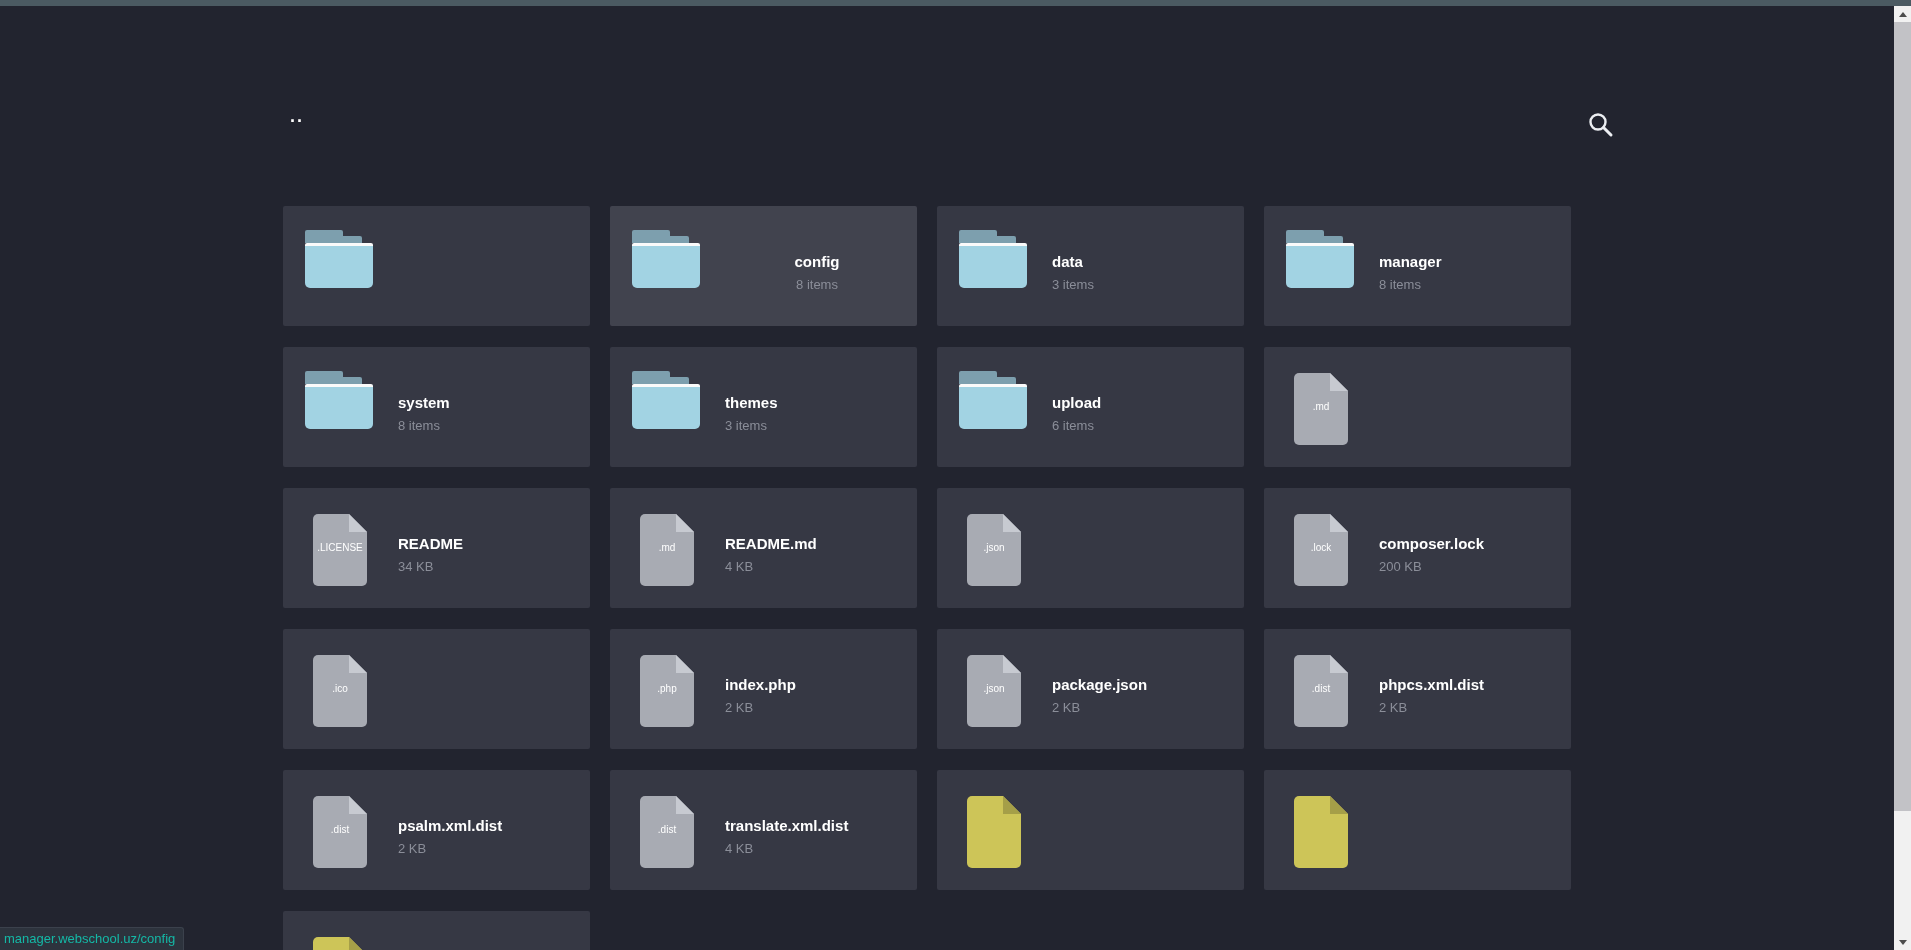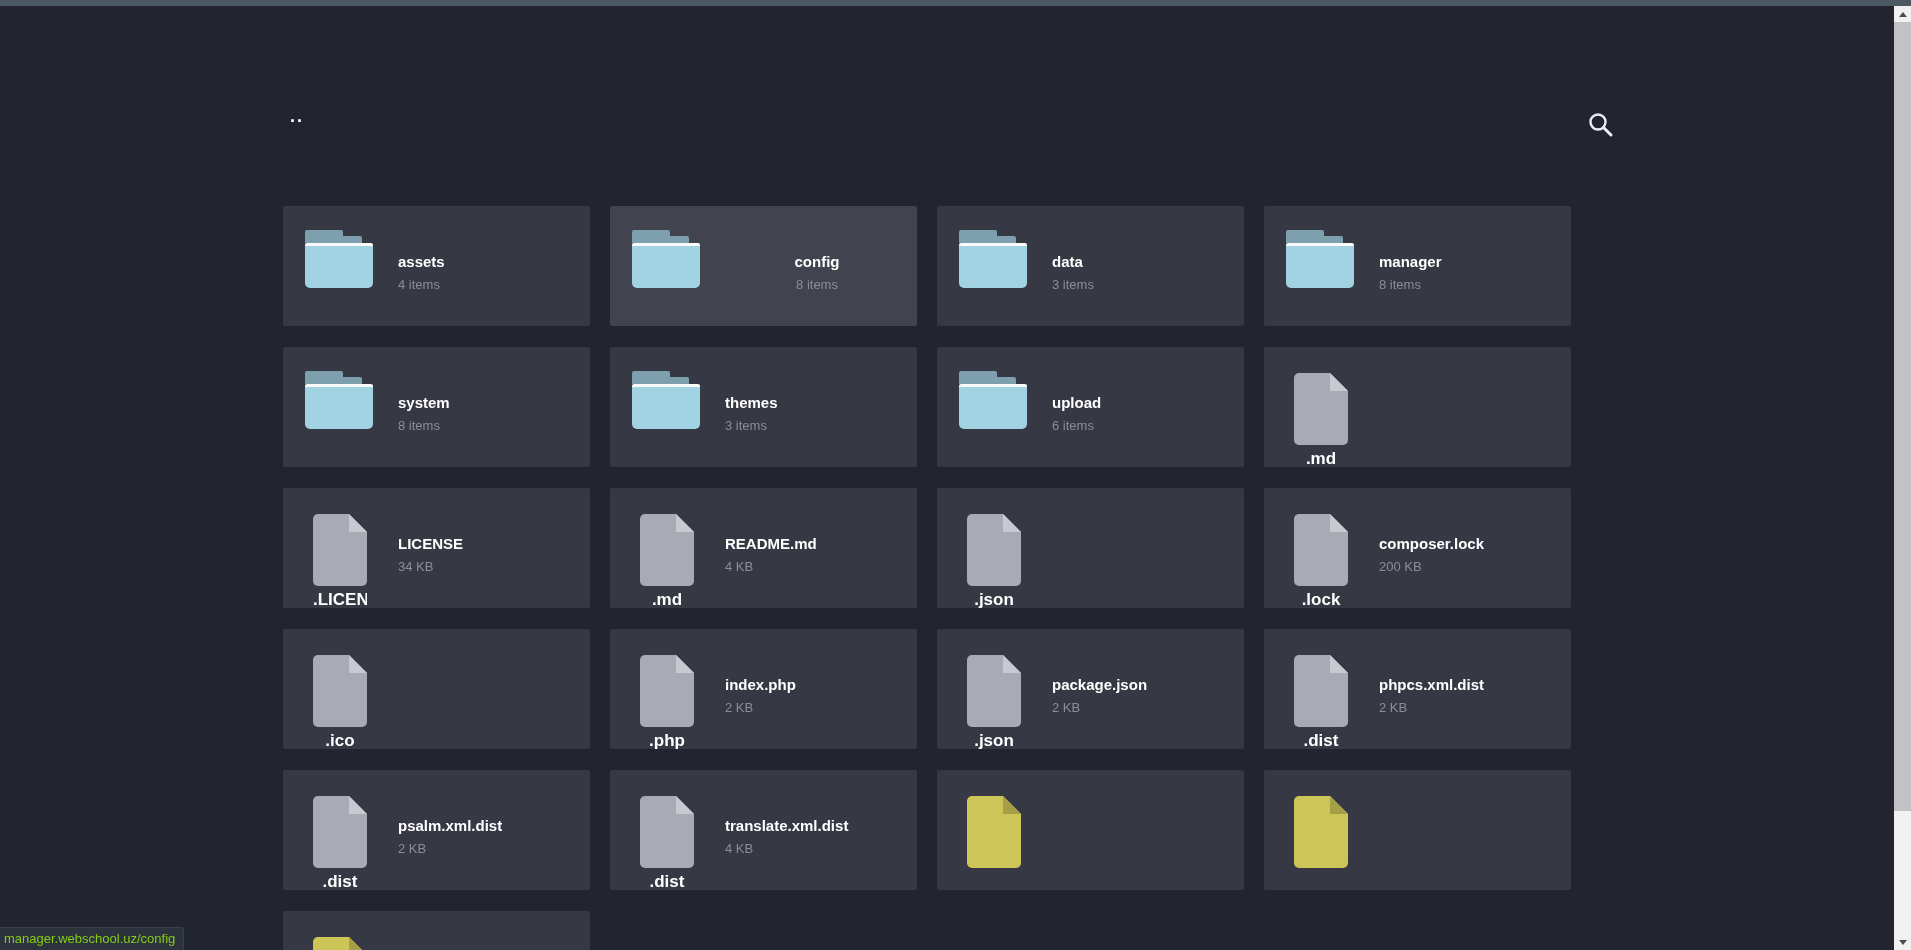--- a/index.html
+++ b/index.html
@@ -50,31 +50,31 @@
   .file-body{
     position:absolute;inset:0;background:#a8abb3;border-radius:5px;
     clip-path:polygon(0 0, 36px 0, 54px 18px, 54px 72px, 0 72px);
   }
   .file-fold{
     position:absolute;top:0;right:0;width:18px;height:18px;background:#c7cad1;
     clip-path:polygon(0 0, 100% 100%, 0 100%);
   }
   .file-ext{
     position:absolute;left:0;right:0;top:28px;text-align:center;
-    color:#ffffff;font-size:17px;font-weight:bold;white-space:nowrap;overflow:hidden;margin-top:48px;
+    color:#ffffff;font-size:10px;font-weight:normal;white-space:nowrap;overflow:hidden;
   }
   .file-icon.yellow .file-body{background:#cdc558;}
   .file-icon.yellow .file-fold{background:#a59f48;}
 
   
   .status-bubble{
     position:absolute;left:0;bottom:0;height:22px;
     background:#2d333d;border:1px solid #3b414c;border-left:none;border-bottom:none;
     border-radius:0 3px 0 0;
-    color:#84cc16;font-size:13px;line-height:21px;padding:0 8px 0 4px;white-space:nowrap;
+    color:#14b8a6;font-size:13px;line-height:21px;padding:0 8px 0 4px;white-space:nowrap;
   }
 
   
   .scrollbar{position:absolute;right:0;top:6px;width:17px;height:944px;background:#f1f1f1;}
   .sb-btn{position:absolute;left:0;width:17px;height:16px;display:flex;align-items:center;justify-content:center;cursor:pointer;}
   .sb-up{top:0;}
   .sb-down{bottom:0;}
   .tri-up{width:0;height:0;border-left:4px solid transparent;border-right:4px solid transparent;border-bottom:5px solid #4d4d4d;}
   .tri-down{width:0;height:0;border-left:4px solid transparent;border-right:4px solid transparent;border-top:5px solid #4d4d4d;}
   .sb-thumb{position:absolute;left:0;top:16px;width:17px;height:789px;background:#c2c2c6;cursor:pointer;}
@@ -95,24 +95,20 @@
   </span>
 </div>
 
 <div class="grid" id="file-grid">
     <div class="card">
       <div class="folder-icon">
         <div class="folder-tab"></div>
         <div class="folder-tab-step"></div>
         <div class="folder-body"></div>
       </div>
-      <div class="card-text">
-        <div class="item-name">assets</div>
-        <div class="item-meta">4 items</div>
-      </div>
     </div>
     <div class="card hl">
       <div class="folder-icon">
         <div class="folder-tab"></div>
         <div class="folder-tab-step"></div>
         <div class="folder-body"></div>
       </div>
       <div class="card-text">
         <div class="item-name">config</div>
         <div class="item-meta">8 items</div>
@@ -180,21 +176,21 @@
         <div class="file-ext">.md</div>
       </div>
     </div>
     <div class="card">
       <div class="file-icon">
         <div class="file-body"></div>
         <div class="file-fold"></div>
         <div class="file-ext">.LICENSE</div>
       </div>
       <div class="card-text">
-        <div class="item-name">LICENSE</div>
+        <div class="item-name">README</div>
         <div class="item-meta">34 KB</div>
       </div>
     </div>
     <div class="card">
       <div class="file-icon">
         <div class="file-body"></div>
         <div class="file-fold"></div>
         <div class="file-ext">.md</div>
       </div>
       <div class="card-text">

